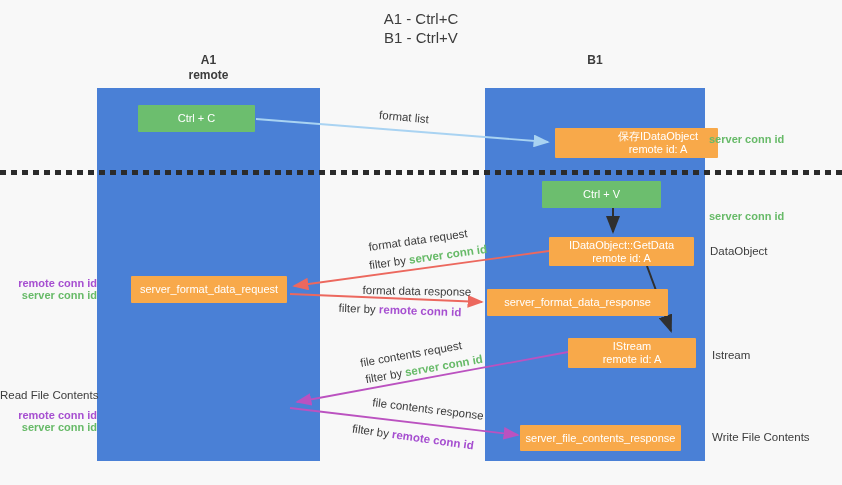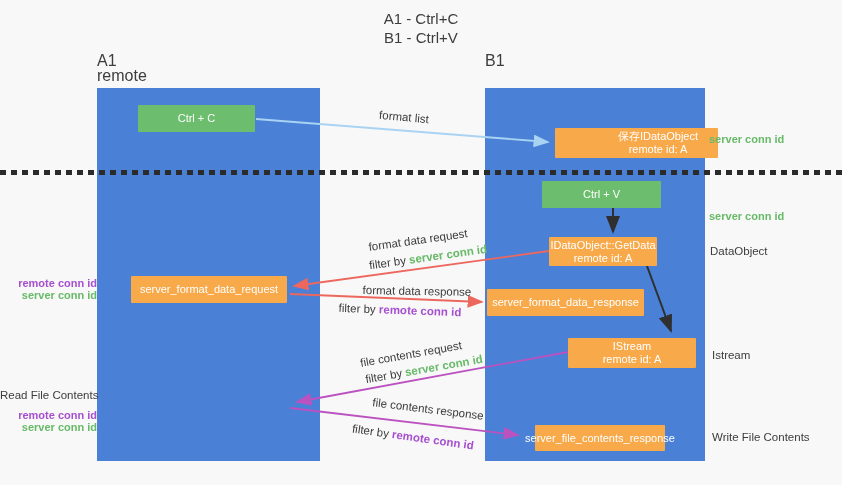--- a/index.html
+++ b/index.html
@@ -1,20 +1,20 @@
 <!DOCTYPE html>
 <html style="--bg: #f8f8f8; --column-blue: #4a80d6; --node-orange: #f8a94a; --node-green: #6cbe6e; --text-dark: #3c3c3c; --text-green: #67ba68; --text-purple: #a64fd0; --arrow-red: #ec685e; --arrow-magenta: #bb52c0; --arrow-lightblue: #a9d3f2; --arrow-black: #2f2f2f; --divider-black: #2b2b2b;"><head>
 <meta charset="utf-8">
 <style>
   html,body{margin:0;padding:0;}
   body{font-family:"Liberation Sans", sans-serif; background:#e9e9e9;}
   #canvas{position:relative; width:842px; height:485px; background:var(--bg); overflow:hidden;}
 
   .col{position:absolute; top:88px; height:373px; background:var(--column-blue); z-index:1;}
-  .col-header{position:absolute; top:53px; font-size:16px; line-height:15px; color:var(--text-dark); z-index:4;}
+  .col-header{position:absolute; top:53px; text-align:center; font-size:12px; line-height:15px; color:var(--text-dark); z-index:4;font-weight:bold;}
 
   #title{position:absolute; top:9px; left:0; width:842px; text-align:center; font-size:15px; line-height:19px; color:var(--text-dark); z-index:4;}
 
   .node{position:absolute; z-index:3; color:#fff; font-size:11px; line-height:13px; display:flex; flex-direction:column; align-items:center; justify-content:center; text-align:center; border-radius:1px;}
   .node.orange{background:var(--node-orange);}
   .node.green{background:var(--node-green);}
 
   .divider{position:absolute; left:0; top:170px; width:842px; height:5px; z-index:2;
     background:repeating-linear-gradient(to right, var(--divider-black) 0 6px, transparent 6px 11px);}
 
@@ -84,32 +84,32 @@
     <div>server_format_data_request</div>
   </div>
 
   <div class="node orange" style="left:555px; top:128px; width:120px; height:30px;padding-left:43px;">
     <div>保存IDataObject</div>
     <div>remote id: A</div>
   </div>
   <div class="node green" style="left:542px; top:181px; width:119px; height:27px;">
     <div>Ctrl + V</div>
   </div>
-  <div class="node orange" style="left:549px; top:237px; width:108px; height:29px;">
+  <div class="node orange" style="left:549px; top:237px; width:145px; height:29px;">
     <div>IDataObject::GetData</div>
     <div>remote id: A</div>
   </div>
-  <div class="node orange" style="left:487px; top:289px; width:157px; height:27px;">
+  <div class="node orange" style="left:487px; top:289px; width:181px; height:27px;">
     <div>server_format_data_response</div>
   </div>
   <div class="node orange" style="left:568px; top:338px; width:128px; height:30px;">
     <div>IStream</div>
     <div>remote id: A</div>
   </div>
-  <div class="node orange" style="left:535px; top:425px; width:130px; height:26px;">
+  <div class="node orange" style="left:520px; top:425px; width:161px; height:26px;">
     <div>server_file_contents_response</div>
   </div>
 
   <div class="flow-label" style="left:404px; top:117px; transform:translate(-50%,-50%) rotate(5deg);">format list</div>
 
   <div class="flow-label" style="left:418px; top:240px; transform:translate(-50%,-50%) rotate(-8deg);">format data request</div>
   <div class="flow-label" style="left:428px; top:257px; transform:translate(-50%,-50%) rotate(-8deg);">
     <span>filter by </span>
     <span class="green-b">server conn id</span>
   </div>

